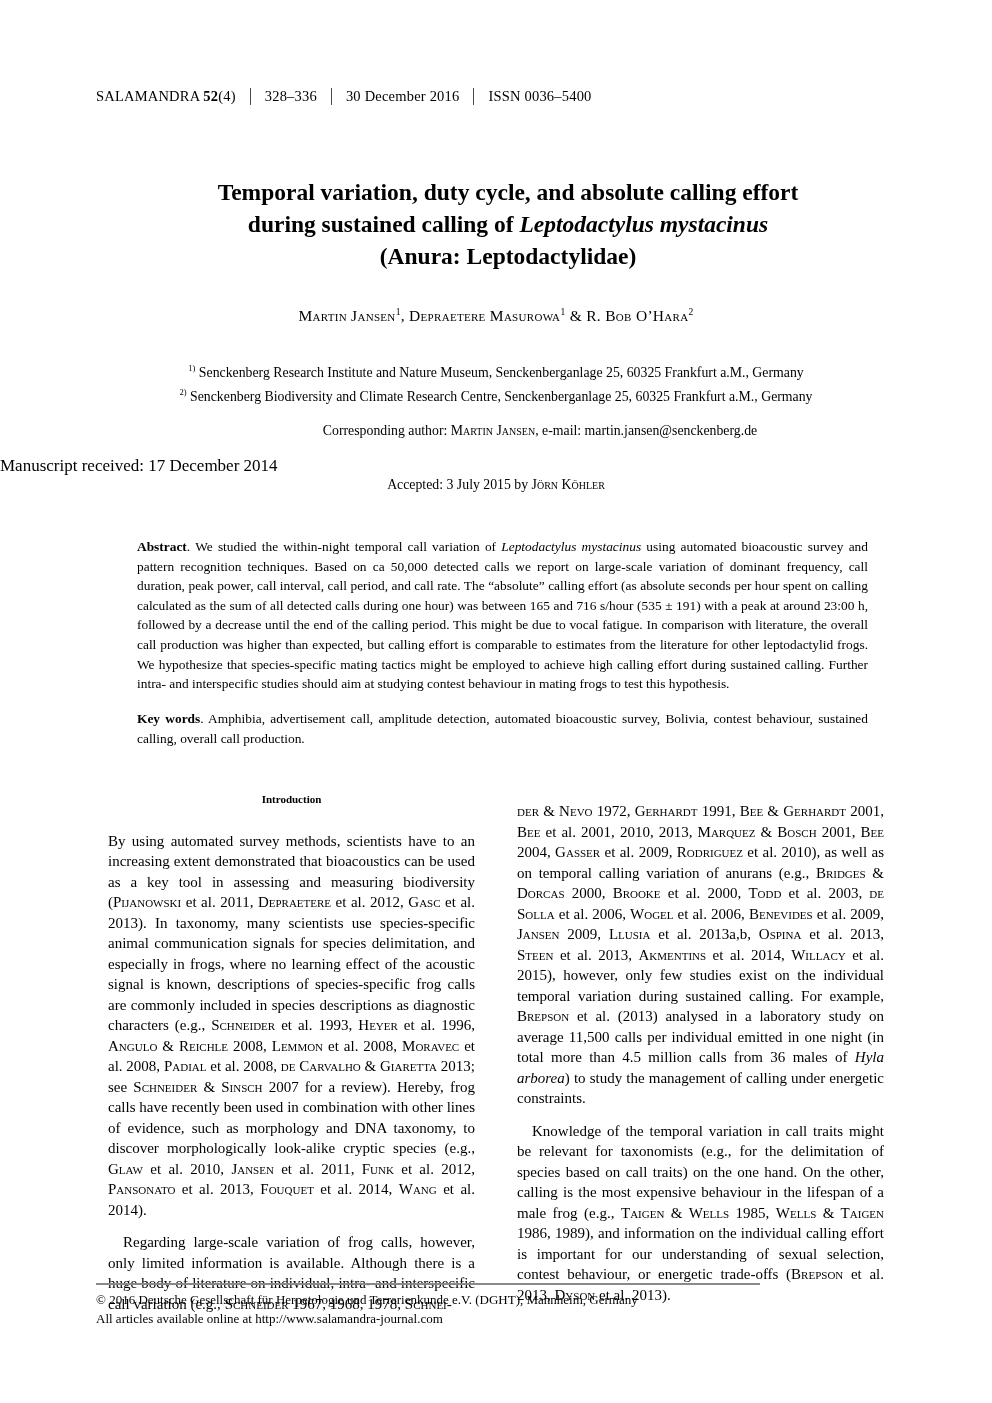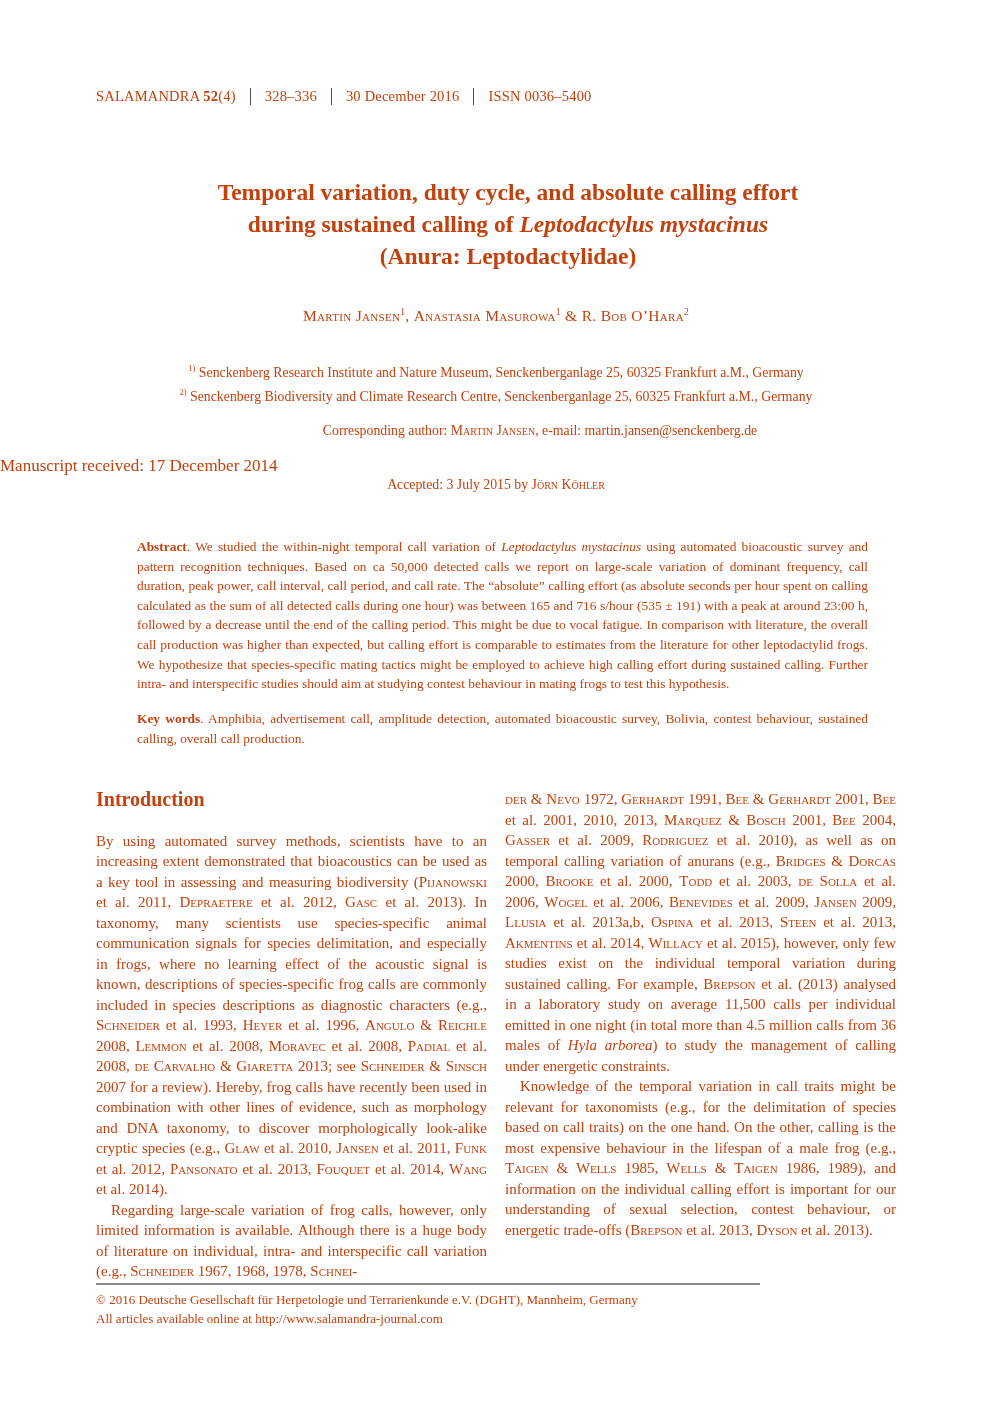--- a/index.html
+++ b/index.html
@@ -1,21 +1,21 @@
 <!DOCTYPE html>
 <html><head>
 <meta charset="utf-8">
 <style>
   html,body{margin:0;padding:0;background:#e8e8e8;}
   .page{
     position:relative;
     width:992px;height:1403px;
     background:#ffffff;
     font-family:"Liberation Serif","DejaVu Serif",serif;
-    color:#c2410c;
+    color:#000000;
     overflow:hidden;
     margin:0 auto;
   }
   .sc{font-variant:small-caps;}
   sup{font-size:0.62em;line-height:0;}
 
   .journal-line{
     position:absolute;top:88px;left:96px;width:800px;
     display:flex;align-items:center;
     font-size:14.5px;letter-spacing:0.2px;white-space:nowrap;
@@ -54,22 +54,22 @@
   .keywords{
     position:absolute;top:709px;left:137px;width:731px;
     font-size:13.4px;line-height:19.6px;text-align:justify;
   }
 
   .columns{
     position:absolute;top:789px;left:96px;width:800px;
     display:flex;gap:18px;
   }
   .col{width:391px;font-size:15px;line-height:20.5px;text-align:justify;}
-  .intro-heading{text-align:left;font-weight:bold;font-size:20px;margin:0 0 21px 0;}
-  .col p{margin:0;}
+  .intro-heading{text-align:center;font-weight:bold;font-size:11px;margin:0 0 21px 0;}
+  .col p{margin:12px;}
   .col p.indent{text-indent:15px;}
 
   .footer{
     position:absolute;top:1283px;left:96px;width:800px;
     font-size:13px;line-height:19px;
   }
   .footer-rule{width:664px;height:0;border-top:2px solid #8a8a8a;margin-bottom:5px;}
 </style>
 </head>
 <body>
@@ -85,21 +85,21 @@
     <span class="vsep"></span>
     <span>ISSN 0036–5400</span>
   </div>
 
   <div class="title-block">
     <div>Temporal variation, duty cycle, and absolute calling effort</div>
     <div>during sustained calling of <i>Leptodactylus mystacinus</i></div>
     <div>(Anura: Leptodactylidae)</div>
   </div>
 
-  <div class="authors-line"><span class="sc">Martin Jansen</span><sup>1</sup>, <span class="sc">Anastasia Masurowa</span><sup>1</sup> &amp; <span class="sc">R. Bob O’Hara</span><sup>2</sup></div>
+  <div class="authors-line"><span class="sc">Martin Jansen</span><sup>1</sup>, <span class="sc">Depraetere Masurowa</span><sup>1</sup> &amp; <span class="sc">R. Bob O’Hara</span><sup>2</sup></div>
 
   <div class="affiliations">
     <div><sup>1)</sup> Senckenberg Research Institute and Nature Museum, Senckenberganlage 25, 60325 Frankfurt a.M., Germany</div>
     <div><sup>2)</sup> Senckenberg Biodiversity and Climate Research Centre, Senckenberganlage 25, 60325 Frankfurt a.M., Germany</div>
   </div>
 
   <div class="corresponding">Corresponding author: <span class="sc">Martin Jansen</span>, e-mail: martin.jansen@senckenberg.de</div>
   <div class="received">Manuscript received: 17 December 2014</div>
   <div class="accepted">Accepted: 3 July 2015 by <span class="sc">Jörn Köhler</span></div>
 

